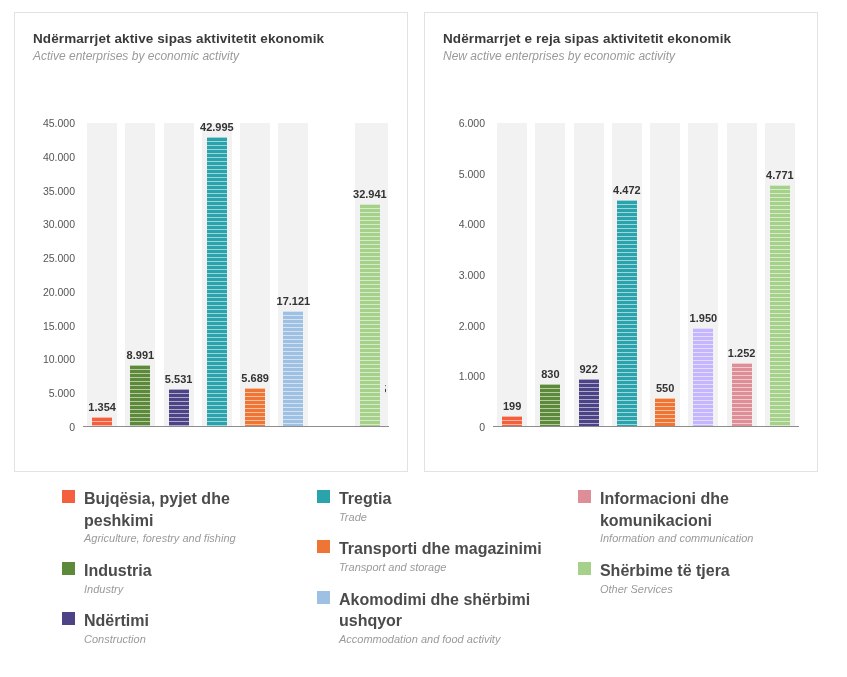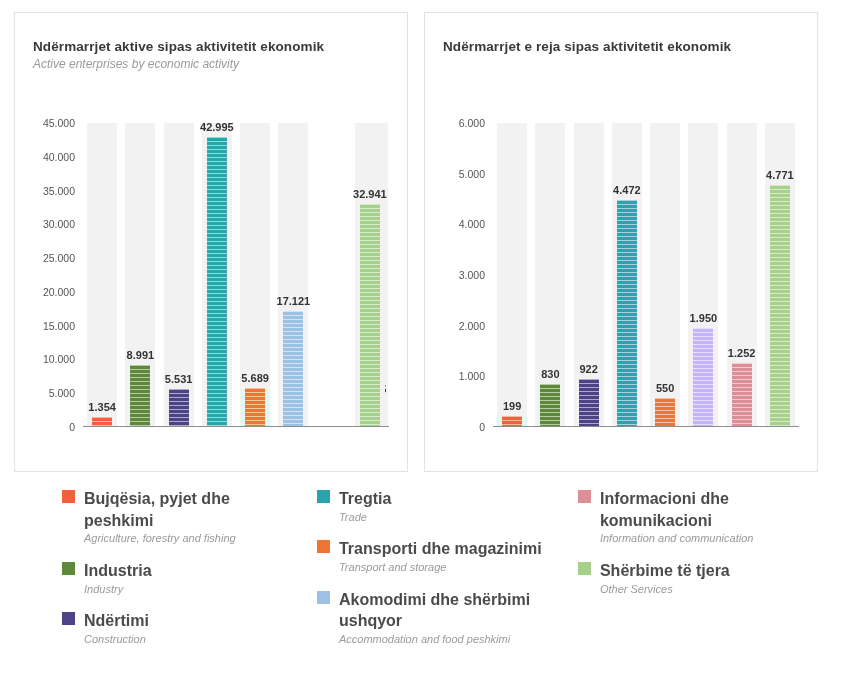--- a/index.html
+++ b/index.html
@@ -26,21 +26,21 @@
     height: 460px;
     padding: 18px 14px 10px 14px;
     position: relative;
   }
 
   .panel-title {
     font-size: 13.5px;
     font-weight: bold;
     color: #3a3a3a;
     letter-spacing: 0.1px;
-    margin: 8px 0 3px 4px;
+    margin: 0 0 3px 4px;
   }
   .panel-subtitle {
     font-size: 12px;
     font-style: italic;
     color: #9a9a9a;
     margin: 0 0 0 4px;
   }
 
   .plot {
     position: absolute;
@@ -242,20 +242,21 @@
                 <div class="bar-value">32.941</div>
               </div>
             </div>
           </div>
       </div>
     </div>
   </div>
 
   <div class="panel">
     <div class="panel-title">Ndërmarrjet e reja sipas aktivitetit ekonomik</div>
+    <div class="panel-subtitle">New active enterprises by economic activity</div>
     <div class="plot">
       <div class="axis-area">
         <div class="y-labels">
             <div class="y-label" style="top: 100%;">0</div>
             <div class="y-label" style="top: 83.3333%;">1.000</div>
             <div class="y-label" style="top: 66.6667%;">2.000</div>
             <div class="y-label" style="top: 50%;">3.000</div>
             <div class="y-label" style="top: 33.3333%;">4.000</div>
             <div class="y-label" style="top: 16.6667%;">5.000</div>
             <div class="y-label" style="top: 0%;">6.000</div>
@@ -360,21 +361,21 @@
         <span class="swatch" style="background: rgb(239, 117, 52);"></span>
         <span class="legend-text">
           <span class="legend-alb">Transporti dhe magazinimi</span>
           <span class="legend-eng">Transport and storage</span>
         </span>
       </div>
       <div class="legend-item">
         <span class="swatch" style="background: rgb(157, 192, 227);"></span>
         <span class="legend-text">
           <span class="legend-alb">Akomodimi dhe shërbimi ushqyor</span>
-          <span class="legend-eng">Accommodation and food peshkimi</span>
+          <span class="legend-eng">Accommodation and food activity</span>
         </span>
       </div>
     </div>
   <div class="legend-col">
       <div class="legend-item">
         <span class="swatch" style="background: rgb(221, 142, 150);"></span>
         <span class="legend-text">
           <span class="legend-alb">Informacioni dhe komunikacioni</span>
           <span class="legend-eng">Information and communication</span>
         </span>

